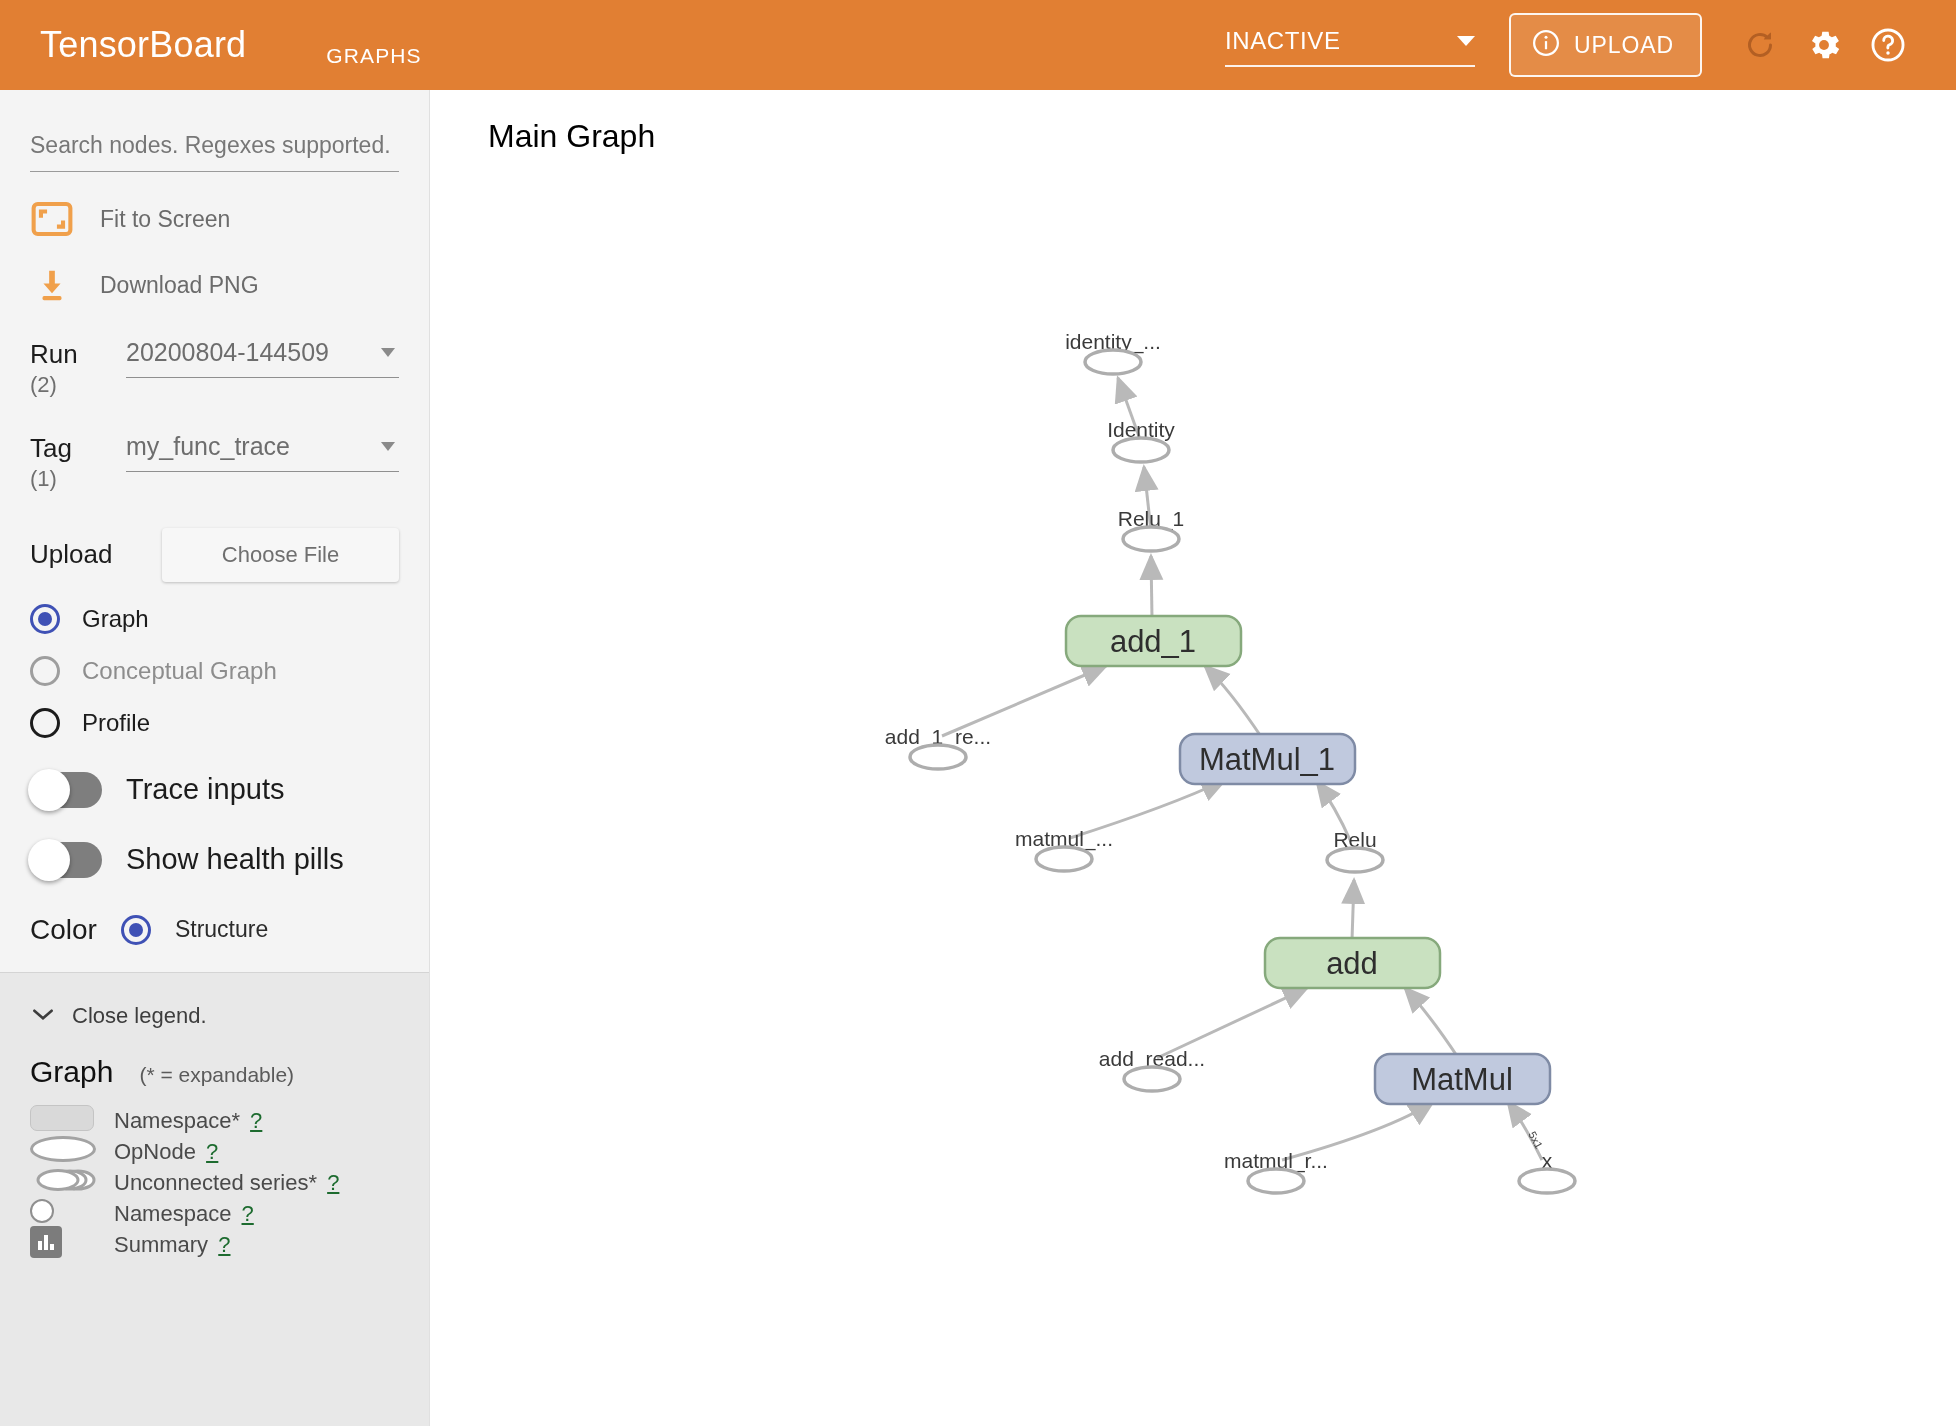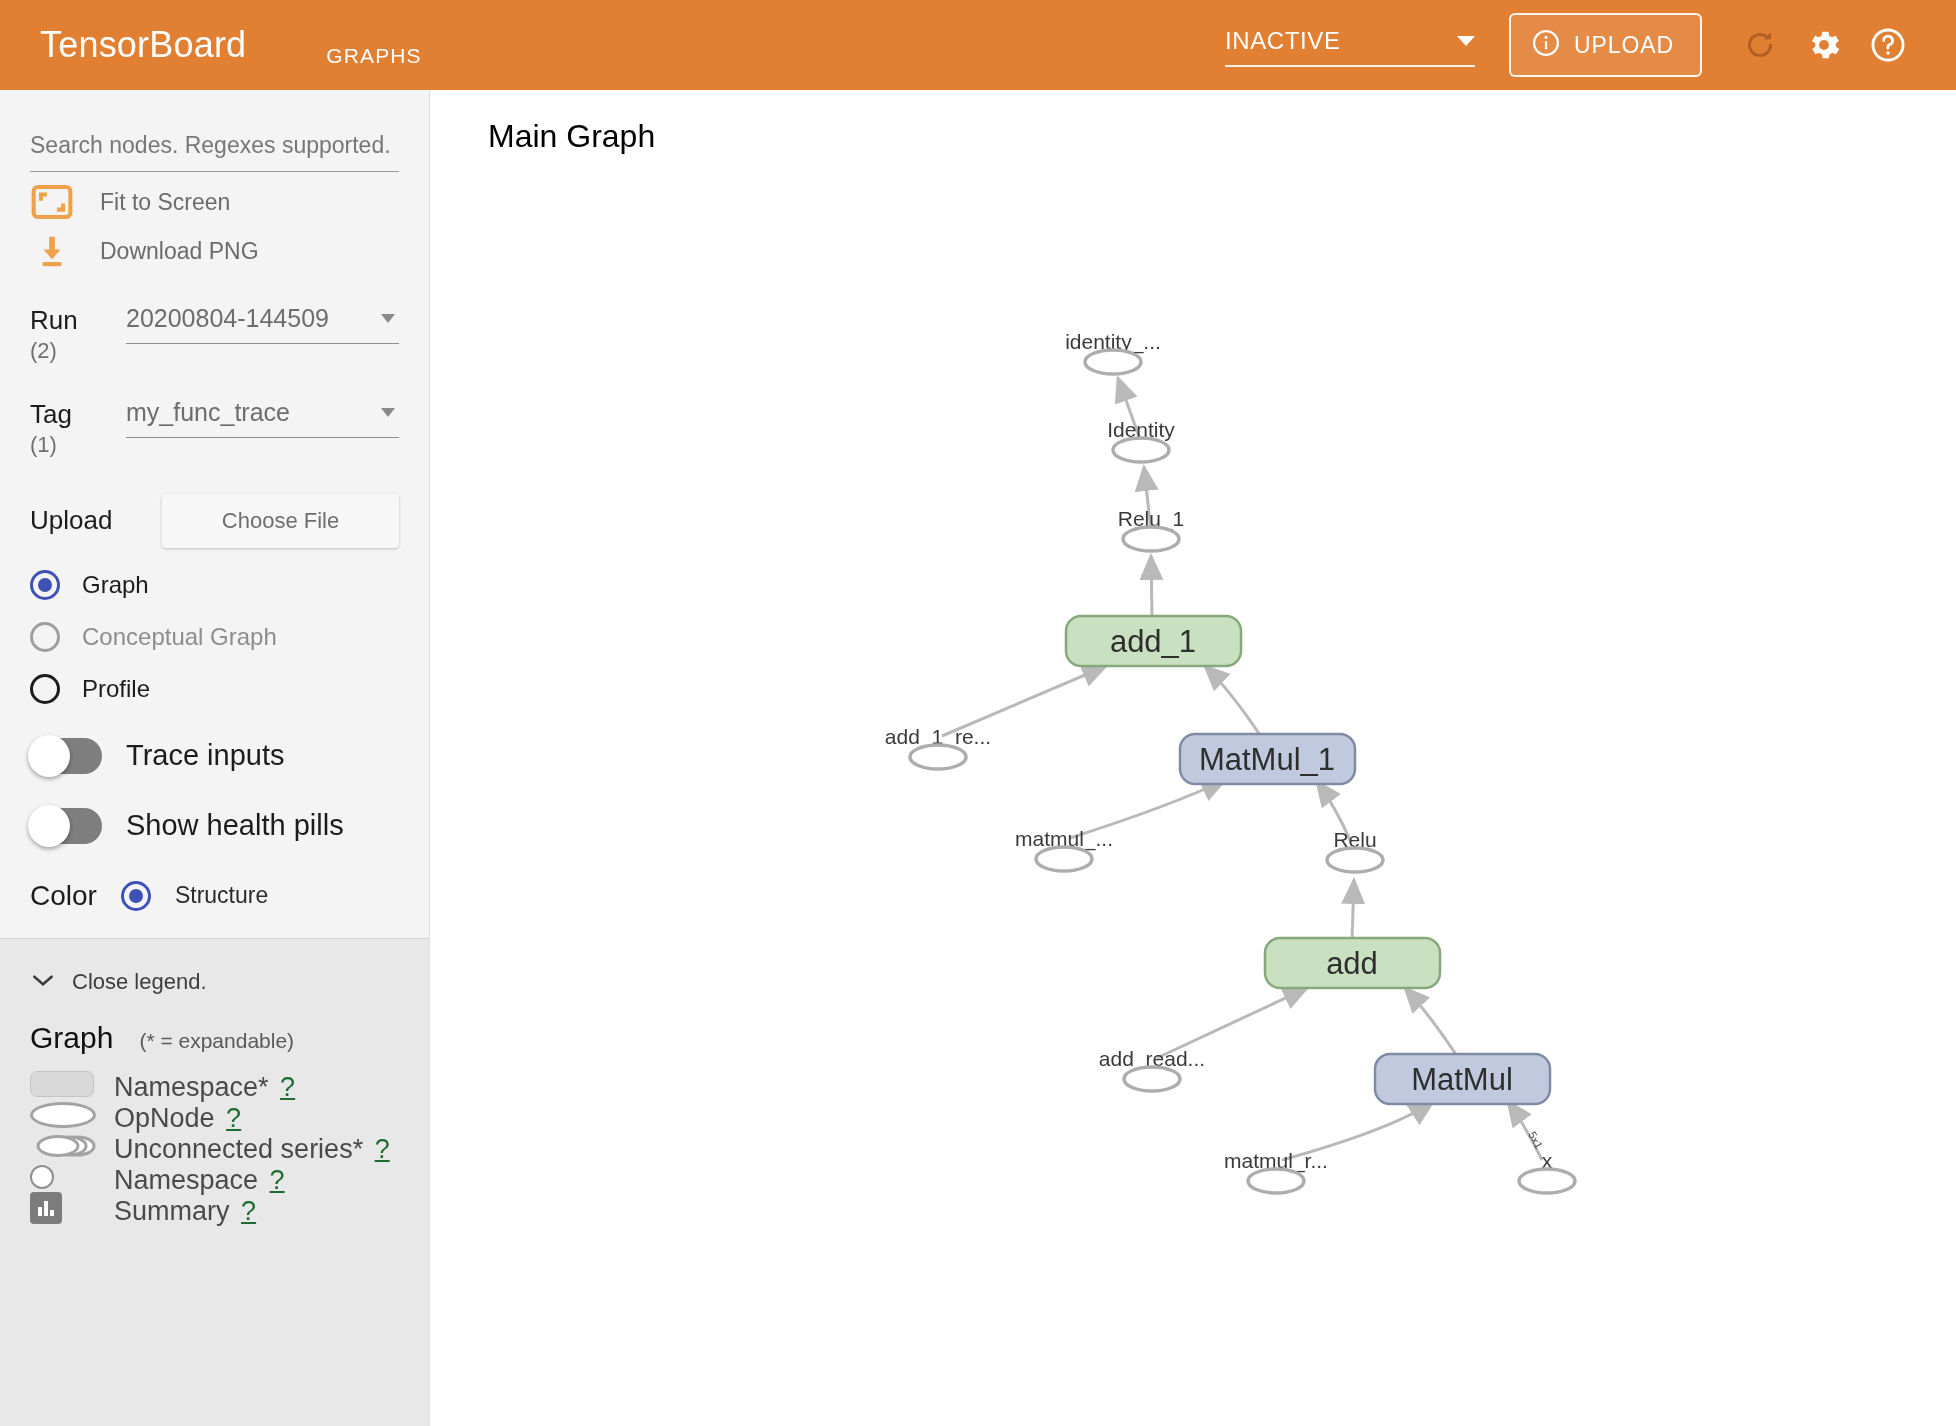--- a/index.html
+++ b/index.html
@@ -72,21 +72,21 @@
   .sb-top { padding: 0 30px; }
   .search-wrap { padding-top: 38px; }
   .search-input {
     width: 100%; border: none; outline: none; background: transparent;
     border-bottom: 1px solid #9a9a9a; padding: 4px 0 12px 0;
     font-family: "Liberation Sans", sans-serif; font-size: 23px; color: #5f5f5f;
   }
   .search-input::placeholder { color: #777777; }
 
   .action-row {
-    display: flex; align-items: center; gap: 26px; margin-top: 13px;
+    display: flex; align-items: center; gap: 26px; margin-top: 30px;
     cursor: pointer;
   }
   .action-row .txt { color: #6b6b6b; font-size: 23px; }
   .ic-box { width: 44px; display: flex; justify-content: center; }
 
   .field-row { display: flex; align-items: flex-start; margin-top: 32px; }
   .field-label { width: 96px; flex: 0 0 96px; padding-top: 4px; }
   .field-label .main { font-size: 26px; color: #1c1c1c; line-height: 1.15; }
   .field-label .count { font-size: 22px; color: #6f6f6f; margin-top: 2px; }
   .select-ctl {
@@ -150,21 +150,21 @@
     padding: 30px 30px 0 30px; flex: 1; min-height: 0;
   }
   .legend-toggle { display: flex; align-items: center; gap: 16px; cursor: pointer; }
   .legend-toggle .txt { font-size: 22px; color: #3d3d3d; }
   .legend-head { display: flex; align-items: baseline; gap: 26px; margin-top: 26px; }
   .legend-head .g { font-size: 30px; color: #101010; }
   .legend-head .exp { font-size: 21px; color: #5a5a5a; }
   .legend-list { margin-top: 14px; }
   .legend-item { display: flex; align-items: center; height: 31px; }
   .legend-ic { width: 84px; flex: 0 0 84px; display: flex; align-items: center; }
-  .legend-txt { font-size: 27px; color: #4a4a4a; white-space: nowrap; margin-top: 6px; }
+  .legend-txt { font-size: 22px; color: #4a4a4a; white-space: nowrap; margin-top: 6px; }
   .qmark { color: #1d6b2f; text-decoration: underline; cursor: pointer; margin-left: 4px; }
 
   
   .lg-namespace { width: 64px; height: 26px; border-radius: 7px; background: #d9d9d9; border: 1px solid #c4c4c4; }
   .lg-opnode { width: 66px; height: 26px; border-radius: 50%; background: #fff; border: 3px solid #a3a3a3; }
   .lg-constant { width: 24px; height: 24px; border-radius: 50%; background: #fff; border: 2px solid #8f8f8f; }
   .lg-summary { width: 32px; height: 32px; border-radius: 4px; background: #7c7c7c; display: flex; align-items: flex-end; justify-content: center; gap: 2px; padding-bottom: 8px; }
   .lg-summary i { display: block; width: 4px; background: #fff; }
 
   

